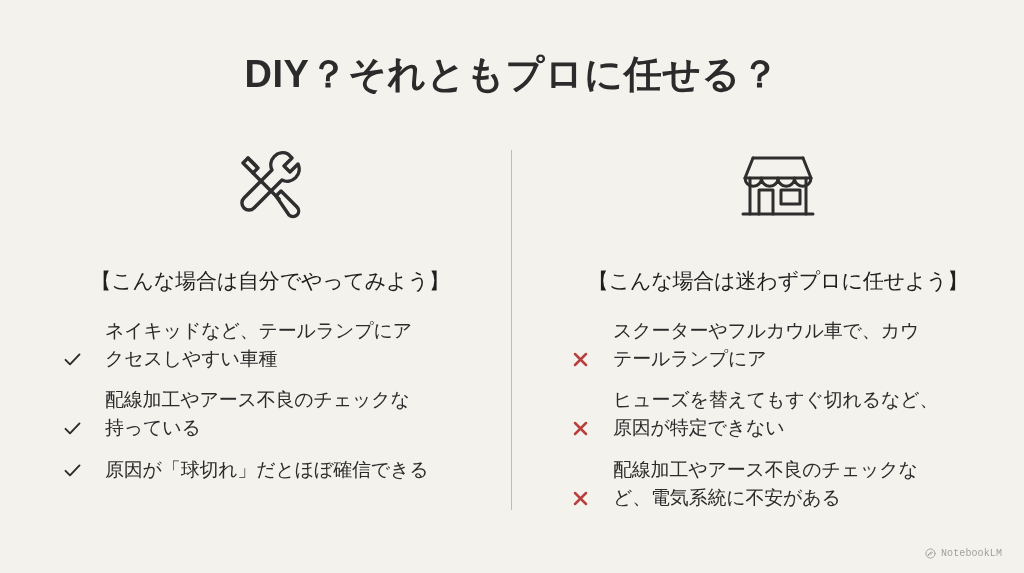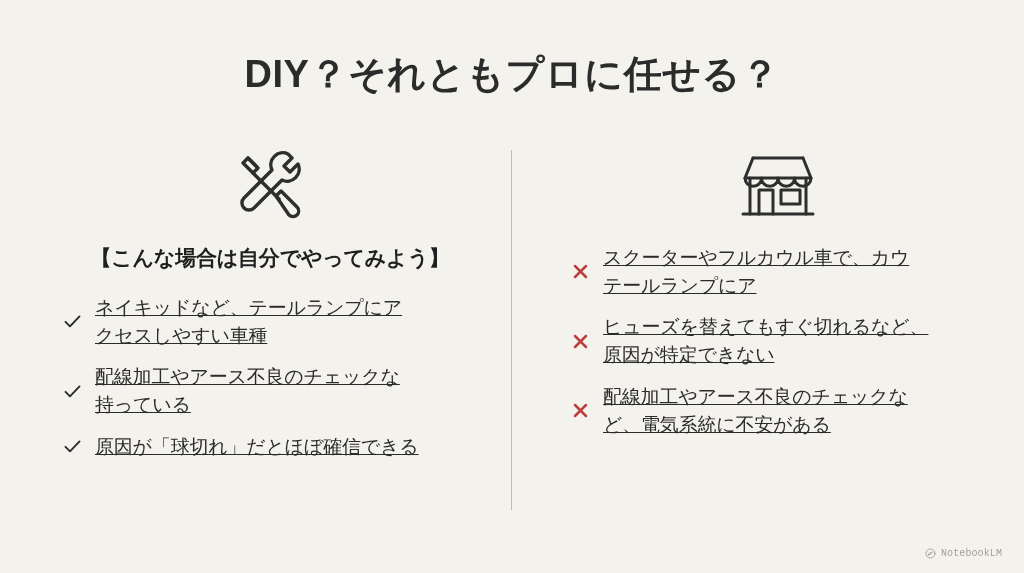--- a/index.html
+++ b/index.html
@@ -74,41 +74,41 @@
     display: flex;
     align-items: center;
     justify-content: center;
     margin-bottom: 12px;
   }
   .icon-wrap svg { display: block; }
 
   
   .col-heading {
     font-size: 21px;
-    font-weight: bold;
+    font-weight: normal;
     color: #1f1f1f;
     text-align: center;
     white-space: nowrap;
     letter-spacing: -0.2px;
     margin-bottom: 22px;
+    margin-top: 23px;
   }
 
   
   .bullets {
     width: 100%;
     display: flex;
     flex-direction: column;
     gap: 14px;
   }
   .bullet {
     display: flex;
     flex-direction: row;
-    align-items: center;
-    gap: 13px;
-    text-decoration: underline;
+    align-items: flex-end;
+    gap: 23px;
   }
   .mark {
     flex: 0 0 auto;
     width: 20px;
     height: 26px;
     display: flex;
     align-items: center;
     justify-content: center;
     line-height: 1;
   }
@@ -215,20 +215,21 @@
           <path d="M13 30 V66"></path>
           <path d="M69 30 V66"></path>
           <path d="M6 66 H76"></path>
 
           <path d="M22 66 V42 H36 V66"></path>
 
           <rect x="44" y="42" width="19" height="14"></rect>
         </svg>
       </div>
 
+      <div class="col-heading">【こんな場合は迷わずプロに任せよう】</div>
 
       <div class="bullets">
 
         <div class="bullet">
           <span class="mark">
             <svg width="17" height="17" viewBox="0 0 17 17" fill="none" stroke="#b93f3f" stroke-width="2.5" stroke-linecap="round">
               <path d="M3 3 L14 14"></path>
               <path d="M14 3 L3 14"></path>
             </svg>
           </span>

